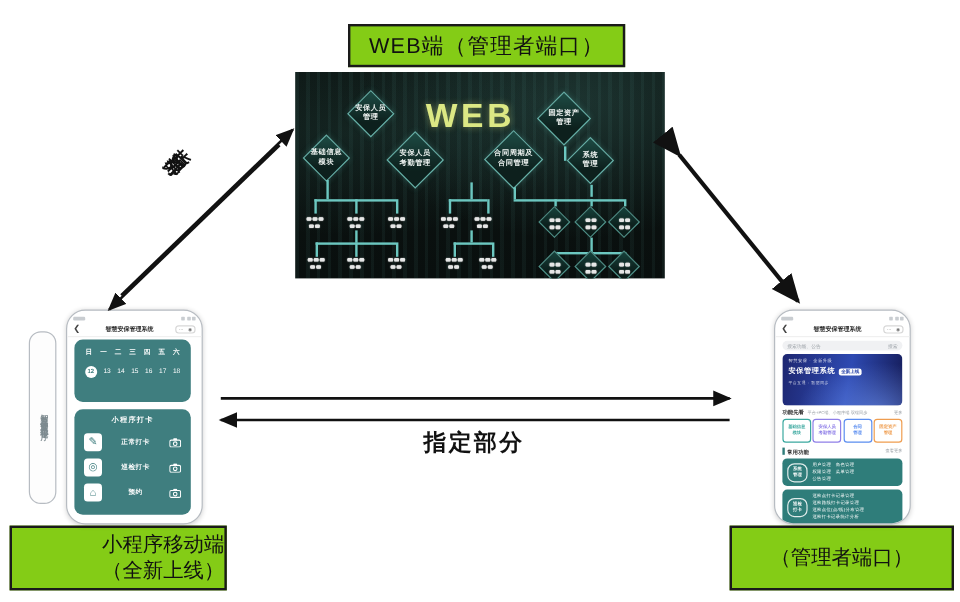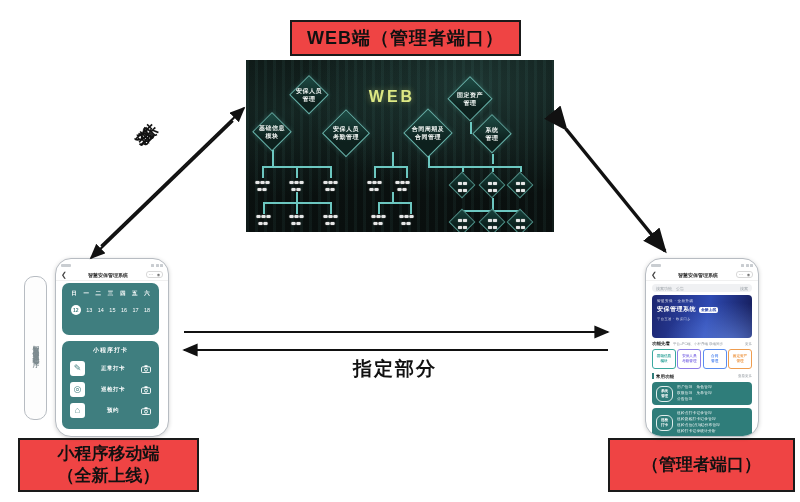--- a/index.html
+++ b/index.html
@@ -1,35 +1,35 @@
 <!DOCTYPE html>
 <html><head>
 <meta charset="utf-8">
 <style>
   html,body{margin:0;padding:0;}
   body{font-family:"Liberation Sans","DejaVu Sans",sans-serif;background:#fff;}
   #stage{position:relative;width:800px;height:502px;background:#fff;overflow:hidden;}
 
   
-  .cap-box{position:absolute;border:2.5px solid #1a1a1a;background:#ef4444;display:flex;flex-direction:column;
-           align-items:center;justify-content:center;text-align:center;font-weight:700;color:#111;}
+  .cap-box{position:absolute;border:2.5px solid #1a1a1a;background:#84cc16;display:flex;flex-direction:column;
+           align-items:center;justify-content:center;text-align:center;font-weight:400;color:#111;}
   #web-cap{left:290px;top:20px;width:227px;height:32px;font-size:18px;letter-spacing:1px;}
-  #mini-cap{left:18px;top:438px;width:177px;height:50px;font-size:17px;line-height:1.3;}
+  #mini-cap{left:8px;top:438px;width:177px;height:50px;font-size:17px;line-height:1.3;align-items:flex-end;}
   #app-cap{left:608px;top:438px;width:183px;height:50px;font-size:17px;line-height:1.3;}
 
   
   #web-panel{position:absolute;left:246px;top:60px;width:308px;height:172px;
     background:
       radial-gradient(ellipse at 75% 15%, rgba(90,170,160,.22), transparent 55%),
       radial-gradient(ellipse at 15% 30%, rgba(70,140,130,.15), transparent 50%),
       repeating-linear-gradient(90deg, rgba(120,210,200,.06) 0 3px, transparent 3px 9px),
       linear-gradient(#0c1412,#090f0e);
     overflow:hidden;}
   #web-logo{position:absolute;left:146px;top:37px;transform:translate(-50%,-50%);
-    font-size:16px;font-weight:bold;color:#dce884;letter-spacing:3px;
+    font-size:28px;font-weight:bold;color:#dce884;letter-spacing:3px;
     text-shadow:0 0 6px rgba(220,232,132,.45);}
   .dm{position:absolute;transform:translate(-50%,-50%) rotate(45deg);
     background:linear-gradient(135deg,#1d4b44,#0d201d 70%);
     border:1px solid rgba(130,215,205,.75);box-shadow:0 0 5px rgba(90,190,180,.25);}
   .dm-label{position:absolute;transform:translate(-50%,-50%);color:#f2f6f4;font-size:6px;
     line-height:1.25;text-align:center;width:50px;font-weight:600;letter-spacing:.5px;}
   .tl{position:absolute;background:#6cc7c0;}
   .node{position:absolute;transform:translate(-50%,-50%);text-align:center;line-height:4px;}
   .blob{display:inline-block;width:4px;height:3px;background:#e6e6e6;margin:0 .5px;border-radius:1px;
     box-shadow:0 0 1px rgba(255,255,255,.8);}

